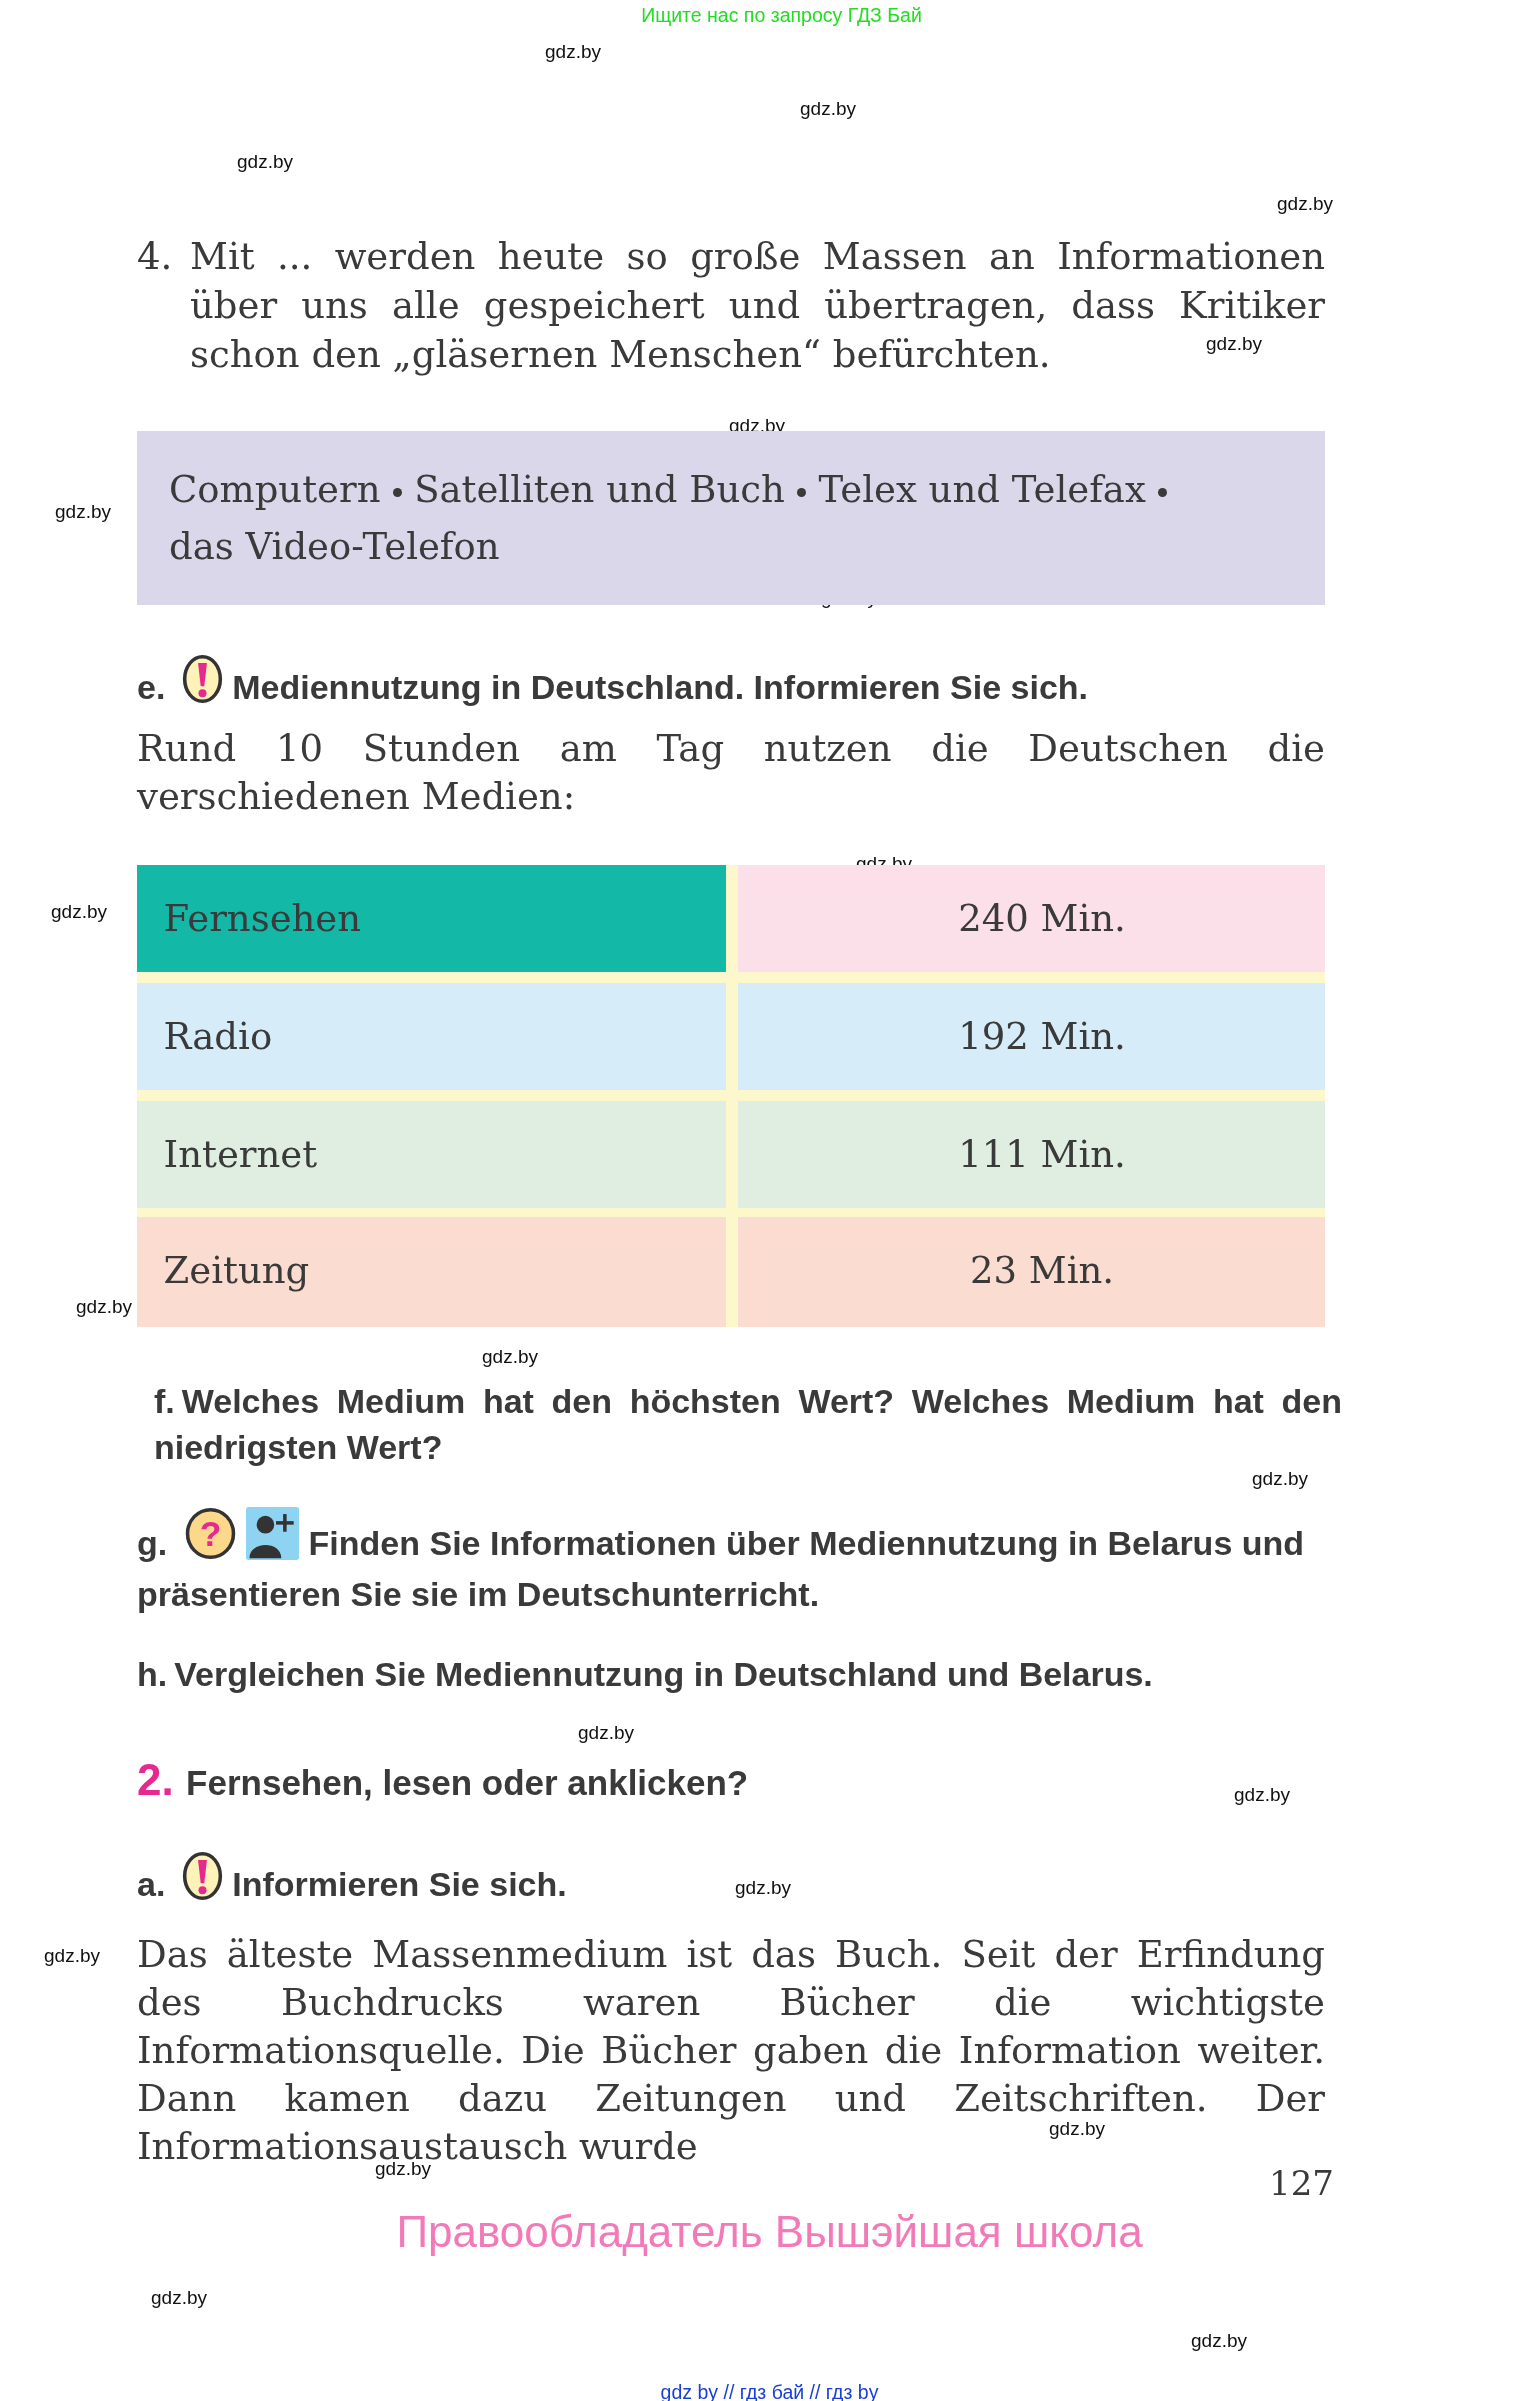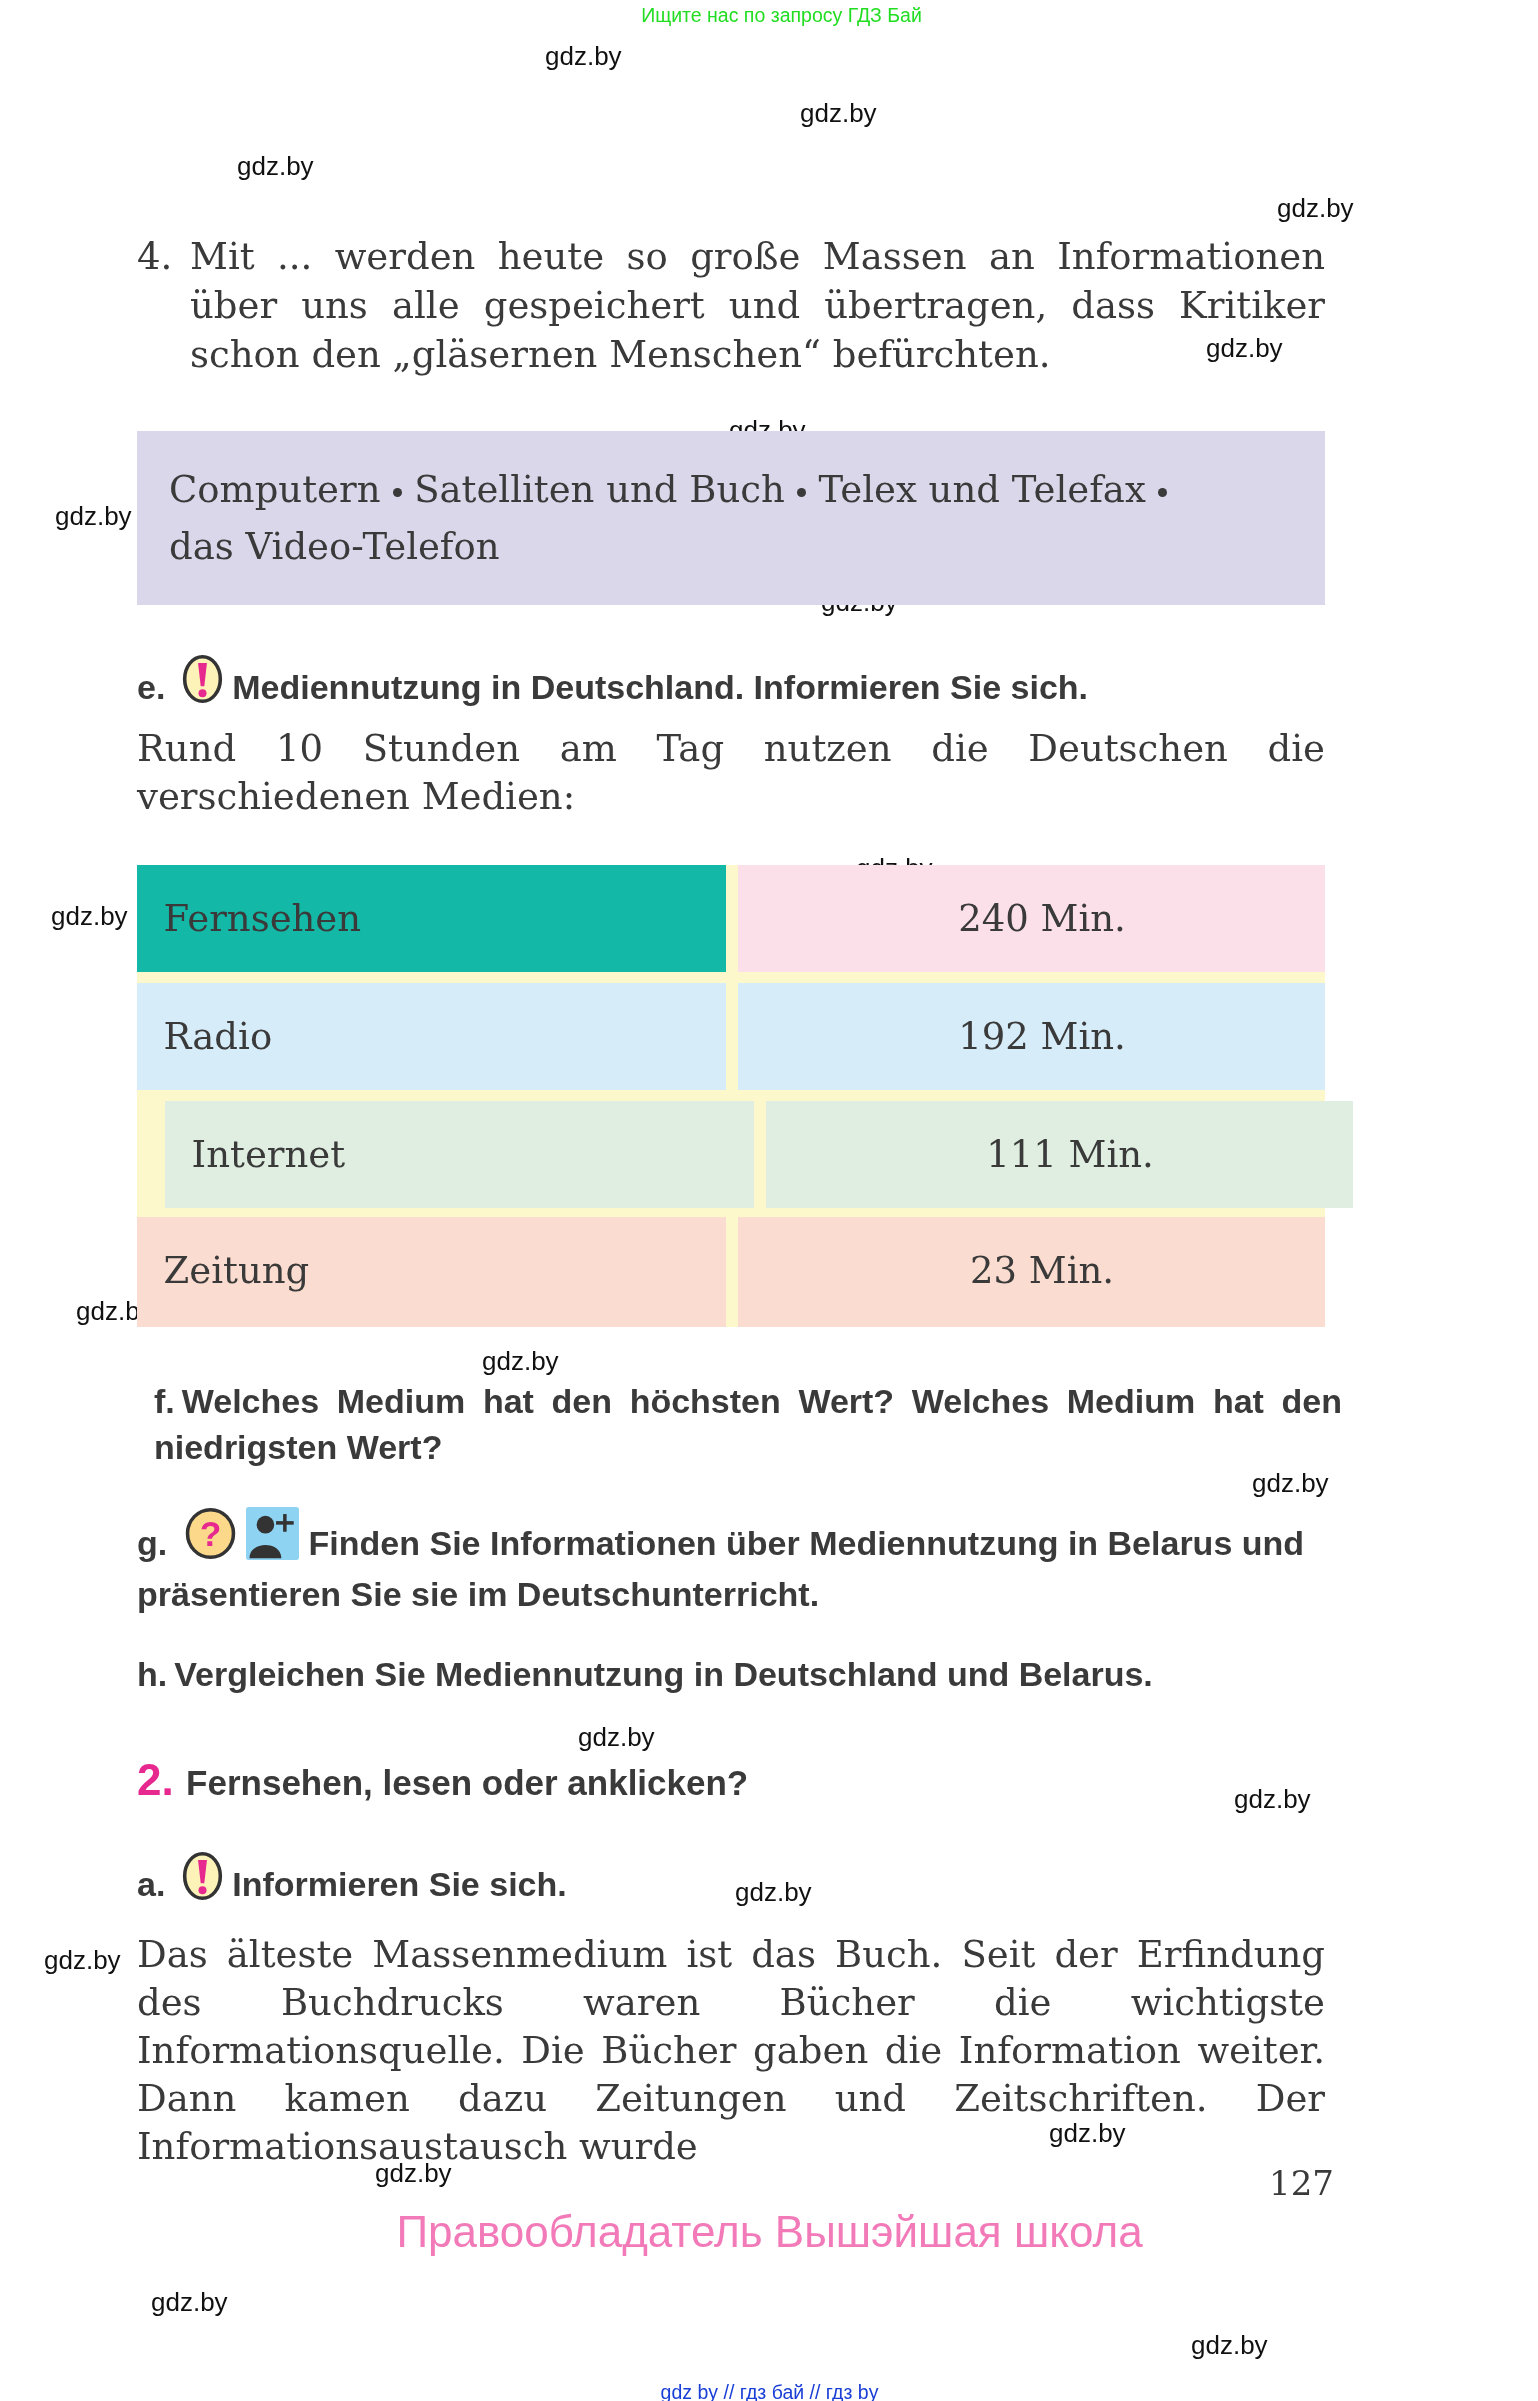--- a/index.html
+++ b/index.html
@@ -2,21 +2,21 @@
 <html style="font-size:14px"><head>
 <meta charset="utf-8">
 <style>
   html, body { margin: 0; padding: 0; background: #ffffff; }
   body { width: 1539px; height: 2401px; position: relative; overflow: hidden; color: #333333; }
   .abs { position: absolute; }
   .serif { font-family: "DejaVu Serif", "Liberation Serif", serif; }
   .sans { font-family: "Liberation Sans", "DejaVu Sans", sans-serif; }
 
   .top-banner { left: 0; width: 1539px; top: 3.5px; text-align: center; font-size: 19.5px; color: #22dd22; padding-left: 12px; }
-  .wm { font-size: 26px; color: #111111; white-space: nowrap; }
+  .wm { font-size: 19px; color: #111111; white-space: nowrap; }
 
   .item4 { left: 137px; top: 232px; width: 1188px; font-size: 37px; line-height: 49px; color: #3a3a3a; }
   .item4 .num { position: absolute; left: 0; top: 0; }
   .item4 .txt { margin-left: 53px; text-align: justify; }
 
   .choice-box { left: 137px; top: 431px; width: 1188px; height: 174px; background: #dbd7ea; box-sizing: border-box; padding: 30px 32px 0 32px; font-size: 37px; line-height: 57px; color: #3a3a3a; text-align: justify; }
   .choice-box .dot { display: inline-block; width: 8.9px; height: 8.9px; border-radius: 50%; background: #3a3a3a; vertical-align: middle; margin: 0 12.4px; }
 
   .task { font-size: 34px; font-weight: bold; color: #3a3a3a; line-height: 46px; }
   .task .lbl { margin-right: 7px; }
@@ -93,21 +93,21 @@
 
 <div class="abs media-table">
   <div class="mrow" style="top:0;">
     <div class="mcell c1 serif" style="background:#14b8a6">Fernsehen</div>
     <div class="mcell c2 serif" style="background:#fbdfe9">240 Min.</div>
   </div>
   <div class="mrow" style="top:118px;">
     <div class="mcell c1 serif" style="background:#d6ecf9">Radio</div>
     <div class="mcell c2 serif" style="background:#d6ecf9">192 Min.</div>
   </div>
-  <div class="mrow" style="top:236px;margin-left:28px;">
+  <div class="mrow" style="top:236px;">
     <div class="mcell c1 serif" style="background:#dfeee0">Internet</div>
     <div class="mcell c2 serif" style="background:#dfeee0">111 Min.</div>
   </div>
   <div class="mrow" style="top:352px;height:80px">
     <div class="mcell c1 serif" style="background:#fbdcd0;height:110px">Zeitung</div>
     <div class="mcell c2 serif" style="background:#fbdcd0;height:110px">23 Min.</div>
   </div>
 </div>
 
 <div class="abs task sans" style="left:154px;top:1378px;width:1188px;text-align:justify">

